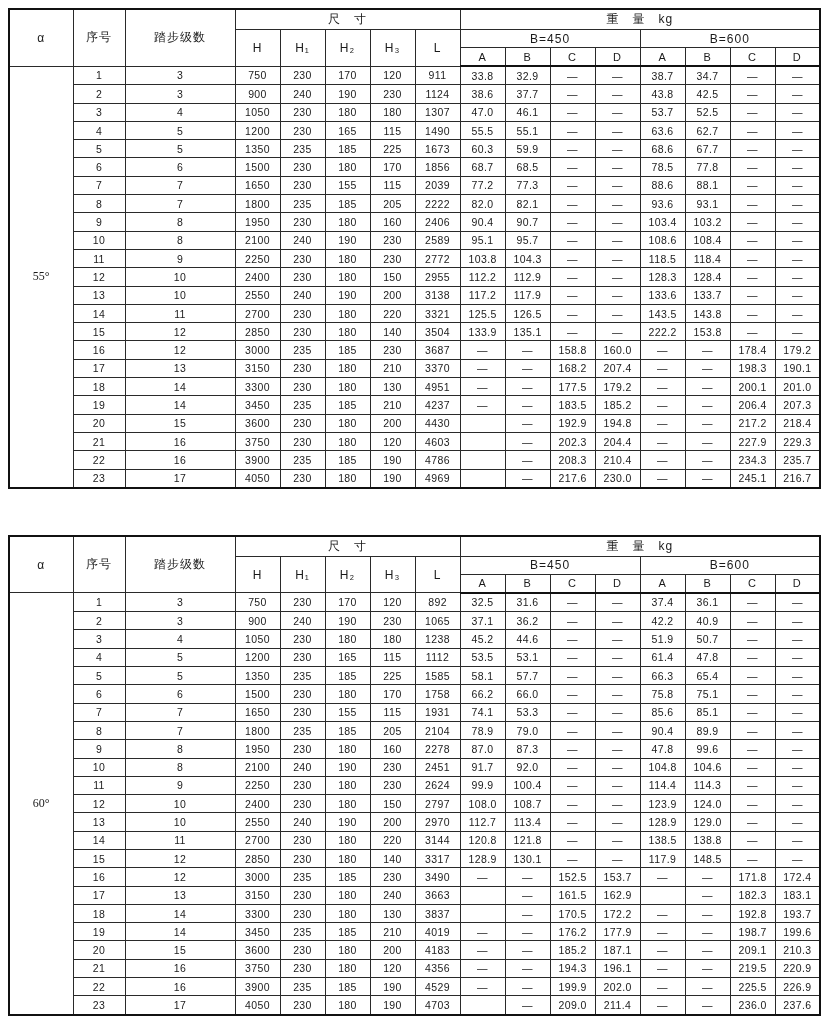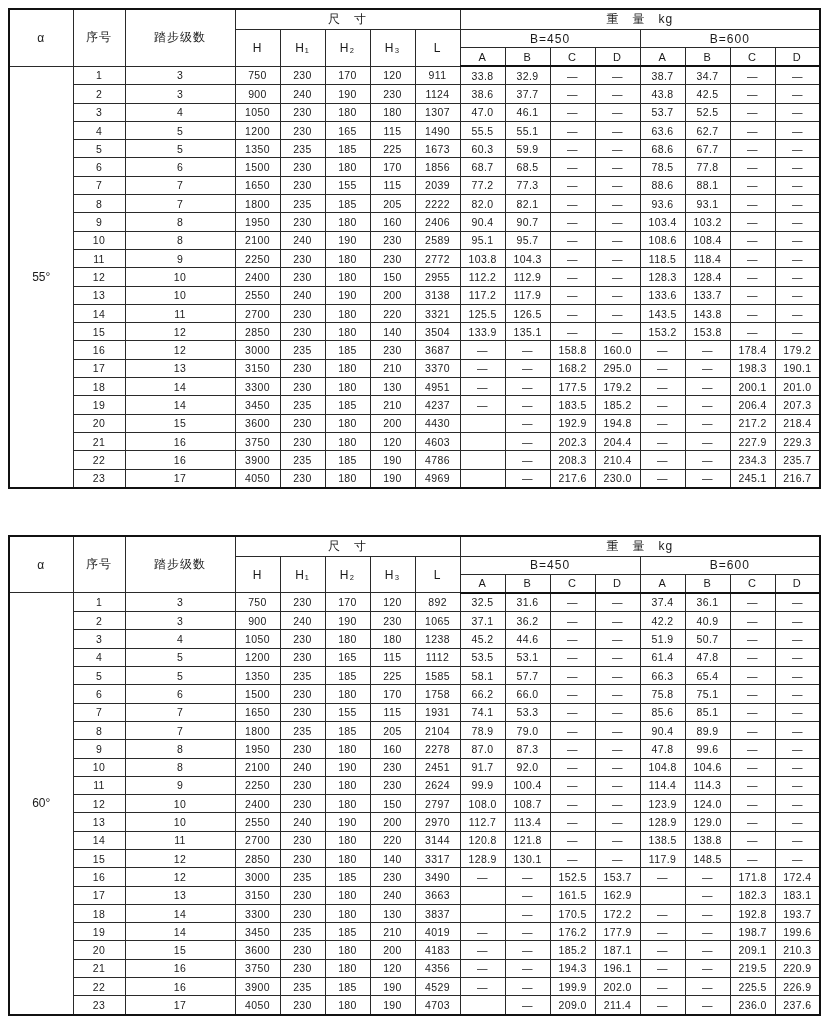--- a/index.html
+++ b/index.html
@@ -43,20 +43,21 @@
     font-size: 11px;
   }
   .spec-table tbody td {
     font-size: 10.5px;
     height: 17.3px;
     letter-spacing: 0.4px;
   }
   .spec-table td.alpha-cell {
     font-size: 12px;
     letter-spacing: 0;
+    font-family: Liberation Serif, serif;
   }
   .gap { height: 46px; }
 </style>
 </head>
 <body>
 
 <div class="page">
 
   <table class="spec-table">
     <colgroup>
@@ -350,21 +351,21 @@
           <td>12</td>
           <td>2850</td>
           <td>230</td>
           <td>180</td>
           <td>140</td>
           <td>3504</td>
           <td>133.9</td>
           <td>135.1</td>
           <td>—</td>
           <td>—</td>
-          <td>153.2</td>
+          <td>222.2</td>
           <td>153.8</td>
           <td>—</td>
           <td>—</td>
         </tr>
         <tr>
           <td>16</td>
           <td>12</td>
           <td>3000</td>
           <td>235</td>
           <td>185</td>
@@ -383,21 +384,21 @@
           <td>17</td>
           <td>13</td>
           <td>3150</td>
           <td>230</td>
           <td>180</td>
           <td>210</td>
           <td>3370</td>
           <td>—</td>
           <td>—</td>
           <td>168.2</td>
-          <td>295.0</td>
+          <td>207.4</td>
           <td>—</td>
           <td>—</td>
           <td>198.3</td>
           <td>190.1</td>
         </tr>
         <tr>
           <td>18</td>
           <td>14</td>
           <td>3300</td>
           <td>230</td>

